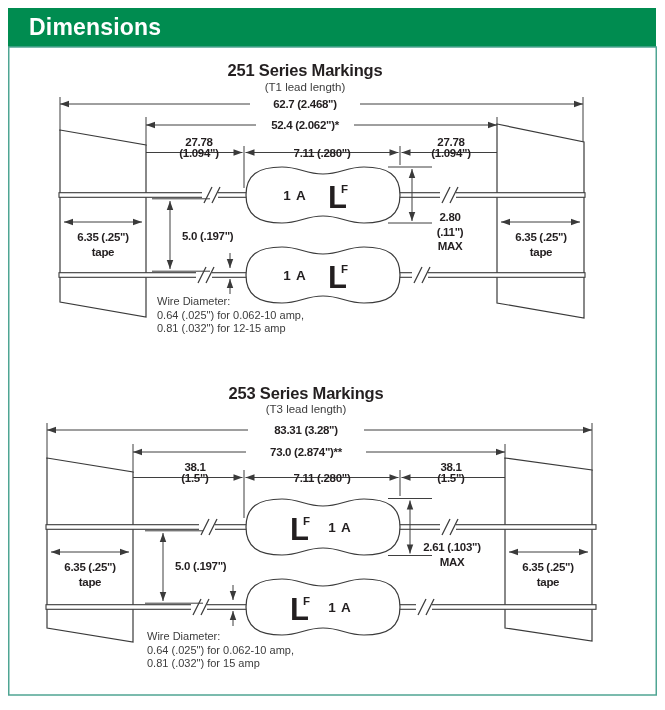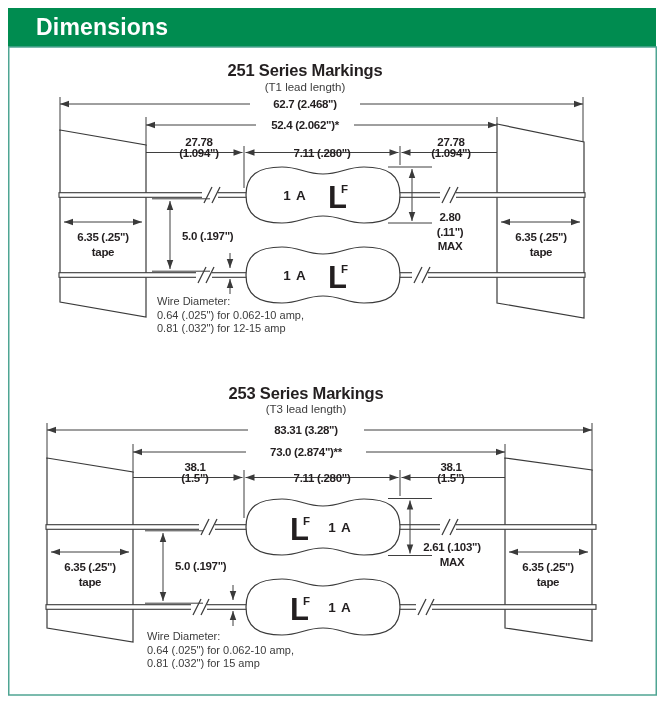--- a/index.html
+++ b/index.html
@@ -1,20 +1,20 @@
 <!DOCTYPE html>
 <html><head>
 <meta charset="utf-8">
 <style>
   html,body{margin:0;padding:0;background:#ffffff;}
   .page{position:relative;width:665px;height:710px;background:#ffffff;overflow:hidden;
         font-family:"Liberation Sans",sans-serif;}
   .header{position:absolute;left:8px;top:8px;width:648px;height:39px;background:#008C50;
           display:flex;align-items:center;}
-  .header-title{color:#ffffff;font-size:23px;font-weight:bold;padding-left:28px;letter-spacing:0.2px;}
+  .header-title{color:#ffffff;font-size:23px;font-weight:bold;padding-left:21px;letter-spacing:0.2px;}
   svg.drawing{position:absolute;left:0;top:0;}
   .ln{stroke:#3f3f3f;stroke-width:1;fill:none;}
   .ol{stroke:#3a3a3a;stroke-width:1.2;fill:#ffffff;}
   .lead{stroke:#3a3a3a;stroke-width:1.1;fill:#ffffff;}
   .wht{fill:#ffffff;stroke:none;}
   .brk{stroke:#3a3a3a;stroke-width:1.2;fill:none;}
   text{fill:#231f20;font-family:"Liberation Sans",sans-serif;}
   .t-title{font-size:16.5px;font-weight:bold;letter-spacing:-0.2px;}
   .t-sub{font-size:11.5px;fill:#3c3c3c;}
   .t-dim{font-size:11.5px;font-weight:bold;letter-spacing:-0.3px;}

